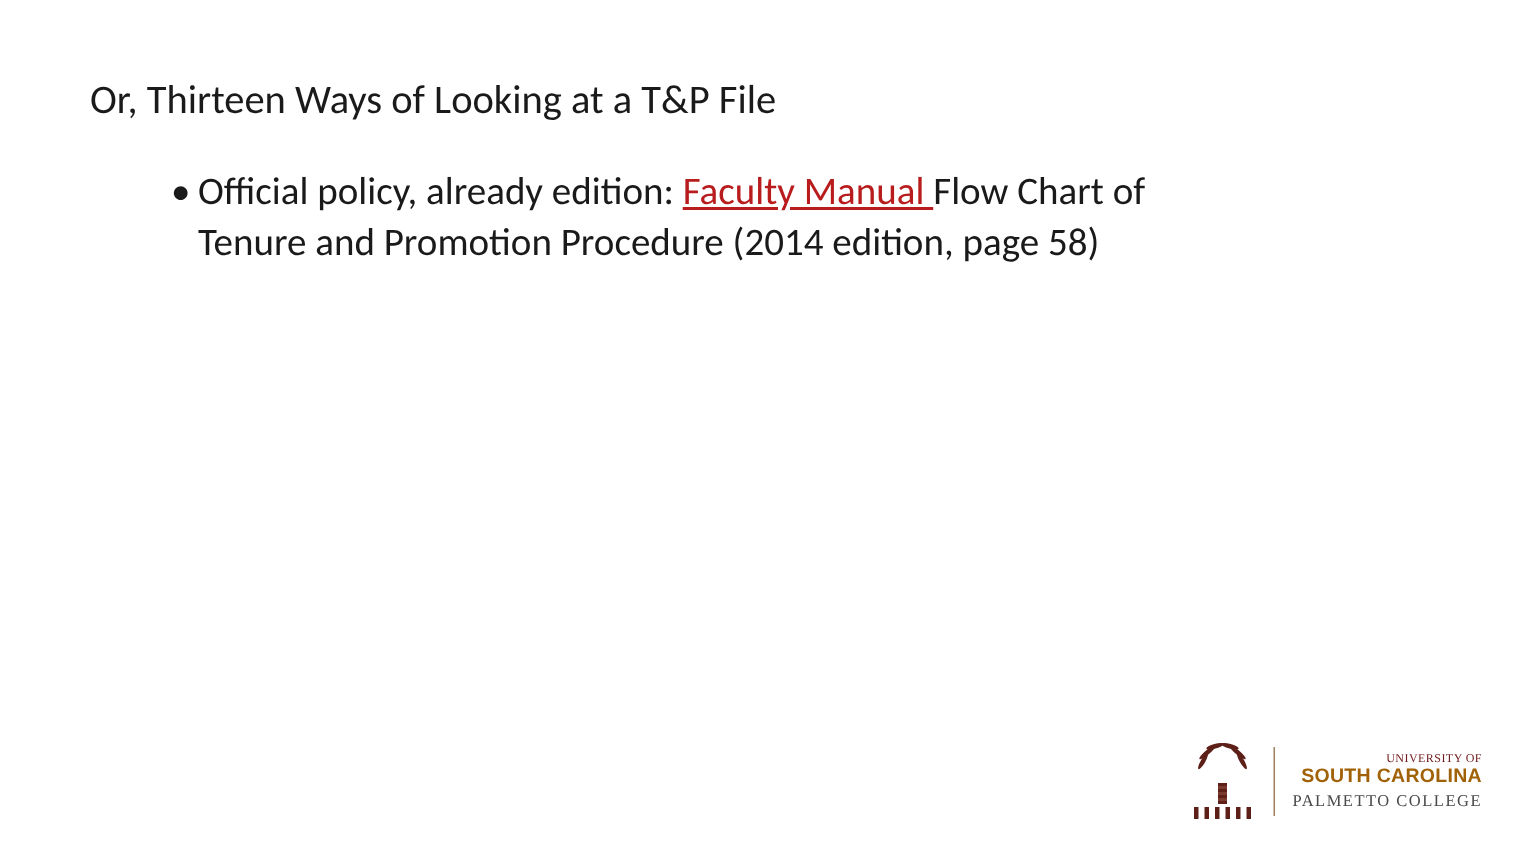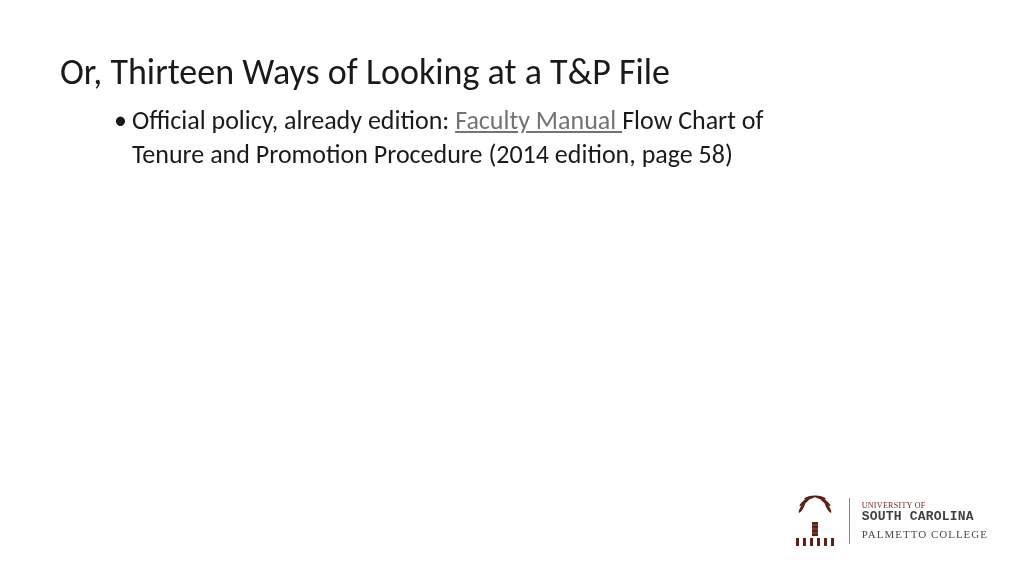--- a/index.html
+++ b/index.html
@@ -17,24 +17,24 @@
       position: relative;
     }
     .title {
       font-size: 39px;
       font-weight: 400;
       color: #262626;
       margin-bottom: 38px;
       letter-spacing: 0.2px;
     }
     .subtitle {
-      font-size: 36px;
+      font-size: 27px;
       font-weight: 400;
       color: #1a1a1a;
-      margin-bottom: 10px;
+      margin-bottom: 28px;
     }
     .bullets {
       list-style: none;
       padding-left: 54px;
     }
     .bullets li {
       font-size: 26px;
       line-height: 1.3;
       color: #1a1a1a;
       position: relative;
@@ -42,30 +42,31 @@
       max-width: 720px;
     }
     .bullets li::before {
       content: "•";
       position: absolute;
       left: 0;
       top: 0;
       font-size: 26px;
     }
     .link {
-      color: #737373;
+      color: #b91c1c;
       text-decoration: underline;
     }
     .logo {
       position: absolute;
       right: 36px;
       bottom: 30px;
       display: flex;
       align-items: center;
       gap: 12px;
+      text-align: right;
     }
     .logo-tree {
       width: 44px;
       height: 50px;
       display: flex;
       flex-direction: column;
       align-items: center;
       justify-content: flex-end;
     }
     .palm-fronds {
@@ -115,24 +116,24 @@
       line-height: 1.05;
     }
     .logo-line1 {
       font-family: Georgia, 'Times New Roman', serif;
       font-size: 8px;
       color: #70181b;
       letter-spacing: 0.3px;
       font-weight: 400;
     }
     .logo-line2 {
-      font-family: Liberation Mono, monospace;
+      font-family: Liberation Sans, sans-serif;
       font-size: 13px;
       font-weight: 700;
-      color: #404040;
+      color: #a16207;
       letter-spacing: 0.2px;
     }
     .logo-line3 {
       font-family: Georgia, 'Times New Roman', serif;
       font-size: 11px;
       color: #4a4a4a;
       letter-spacing: 1px;
       margin-top: 5px;
     }
   </style>

